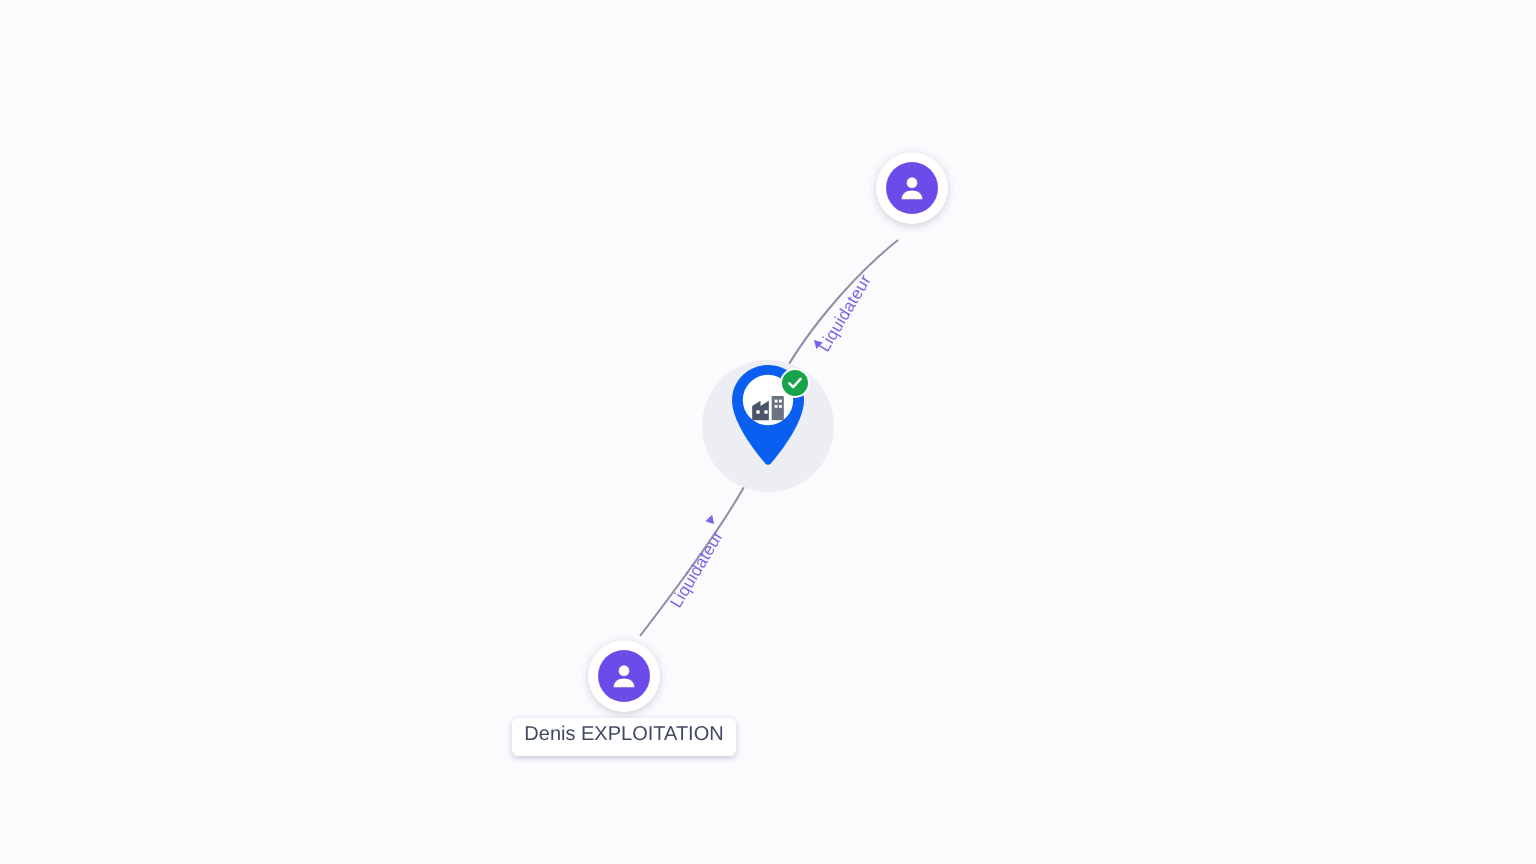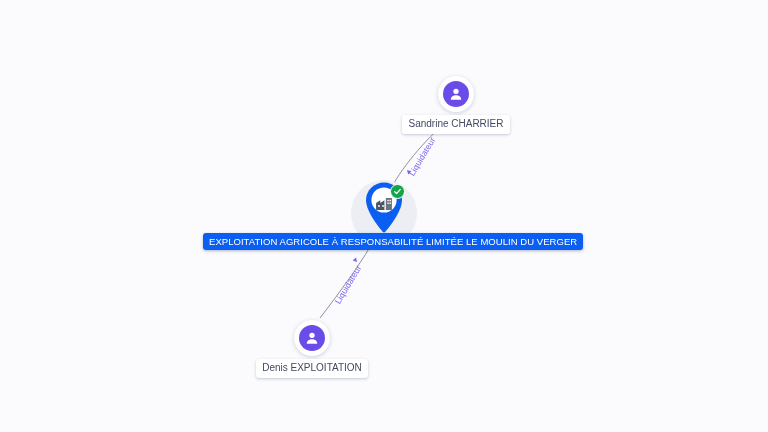--- a/index.html
+++ b/index.html
@@ -173,21 +173,20 @@
     <div class="person-avatar-ring">
       <div class="person-avatar">
         <span>
           <svg width="16" height="16" viewBox="0 0 24 24" aria-hidden="true">
             <circle cx="12" cy="8" r="4" fill="#ffffff"></circle>
             <path d="M4.2 20.5c0-4.3 3.5-6.6 7.8-6.6s7.8 2.3 7.8 6.6z" fill="#ffffff"></path>
           </svg>
         </span>
       </div>
     </div>
-    <div class="node-label">Sandrine CHARRIER</div>
   </div>
 
   <div class="person-node" style="left:312px; top:320px;">
     <div class="person-avatar-ring">
       <div class="person-avatar">
         <span>
           <svg width="16" height="16" viewBox="0 0 24 24" aria-hidden="true">
             <circle cx="12" cy="8" r="4" fill="#ffffff"></circle>
             <path d="M4.2 20.5c0-4.3 3.5-6.6 7.8-6.6s7.8 2.3 7.8 6.6z" fill="#ffffff"></path>
           </svg>
@@ -220,15 +219,14 @@
       </svg>
     </div>
 
     <div class="company-badge">
       <svg width="9" height="9" viewBox="0 0 24 24" aria-hidden="true">
         <path d="M4.5 12.5l5 5 10-11" fill="none" stroke="#ffffff" stroke-width="3.4" stroke-linecap="round" stroke-linejoin="round"></path>
       </svg>
     </div>
   </div>
 
-  <div id="company-label-bar">EXPLOITATION AGRICOLE À RESPONSABILITÉ LIMITÉE LE MOULIN DU VERGER</div>
 
 </div>
 
 </body></html>

